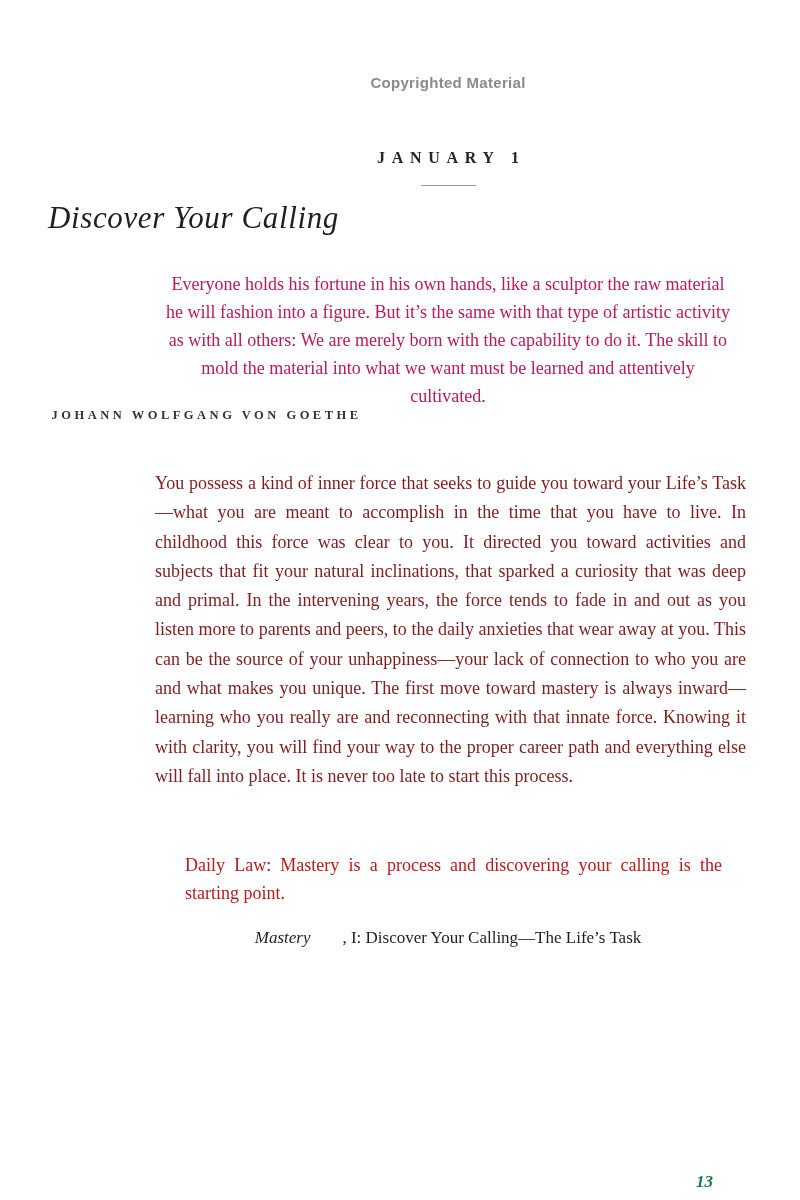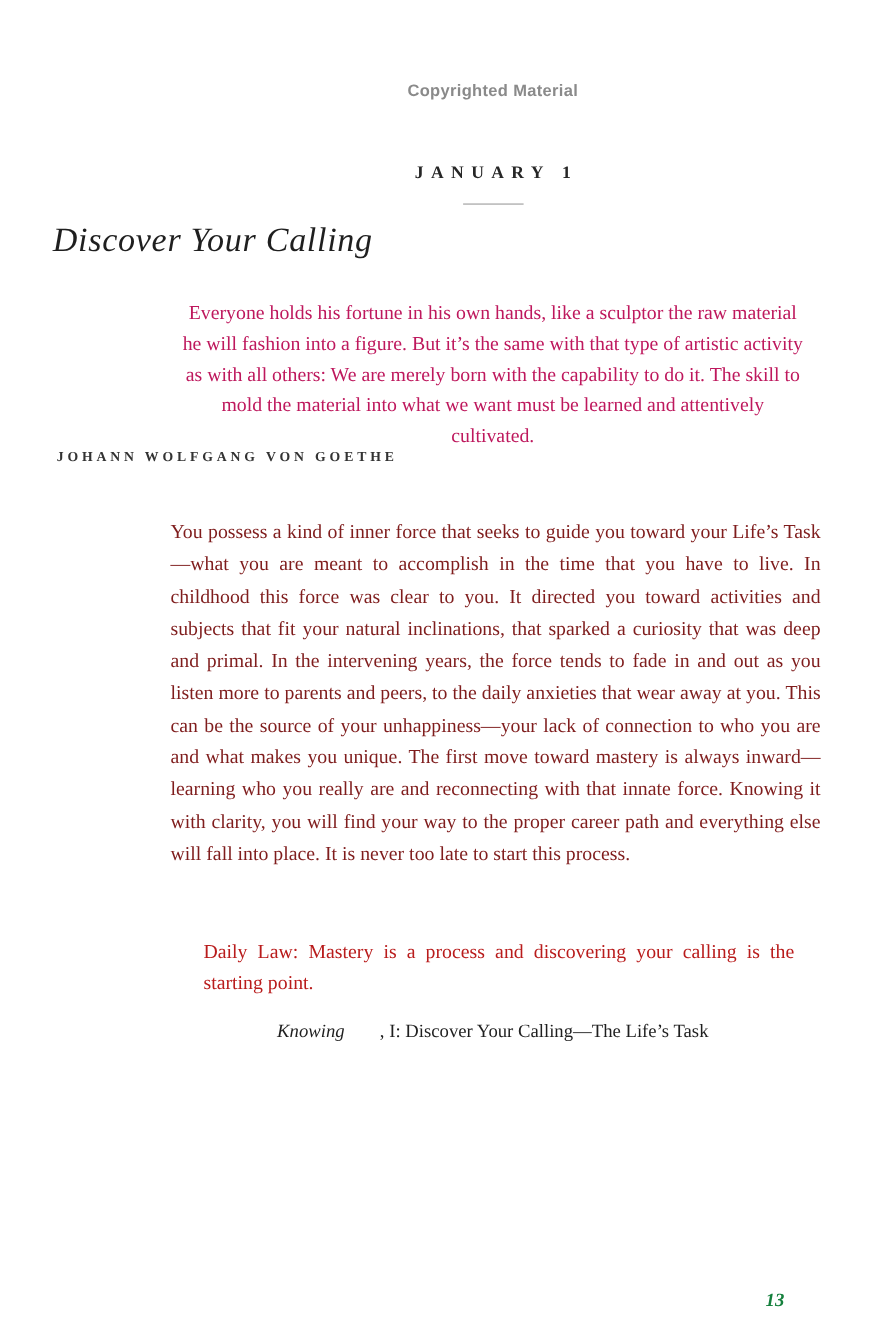--- a/index.html
+++ b/index.html
@@ -136,20 +136,20 @@
 
   <div class="epigraph">Everyone holds his fortune in his own hands, like a sculptor the raw material he will fashion into a figure. But it’s the same with that type of artistic activity as with all others: We are merely born with the capability to do it. The skill to mold the material into what we want must be learned and attentively cultivated.</div>
 
   <div class="epigraph-attribution">JOHANN WOLFGANG VON GOETHE</div>
 
   <div class="body-paragraph">You possess a kind of inner force that seeks to guide you toward your Life’s Task—what you are meant to accomplish in the time that you have to live. In childhood this force was clear to you. It directed you toward activities and subjects that fit your natural inclinations, that sparked a curiosity that was deep and primal. In the intervening years, the force tends to fade in and out as you listen more to parents and peers, to the daily anxieties that wear away at you. This can be the source of your unhappiness—your lack of connection to who you are and what makes you unique. The first move toward mastery is always inward—learning who you really are and reconnecting with that innate force. Knowing it with clarity, you will find your way to the proper career path and everything else will fall into place. It is never too late to start this process.</div>
 
   <div class="daily-law">Daily Law: Mastery is a process and discovering your calling is the starting point.</div>
 
   <div class="source-line">
-    <span class="work">Knowing</span><span>, I: Discover Your Calling—The Life’s Task</span>
+    <span class="work">Mastery</span><span>, I: Discover Your Calling—The Life’s Task</span>
   </div>
 
   <div class="page-number">13</div>
 
   <div class="watermark bottom">Copyrighted Material</div>
 
 </div>
 
 </body></html>

